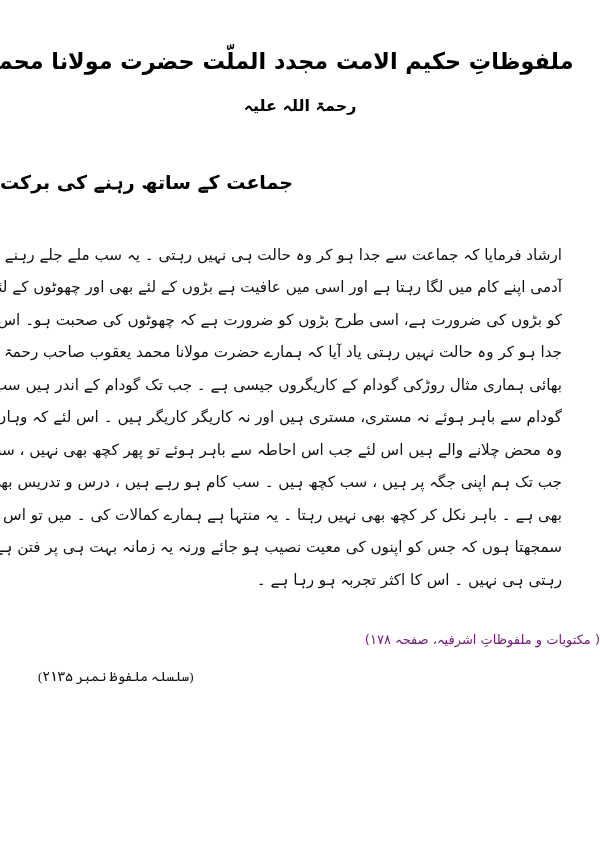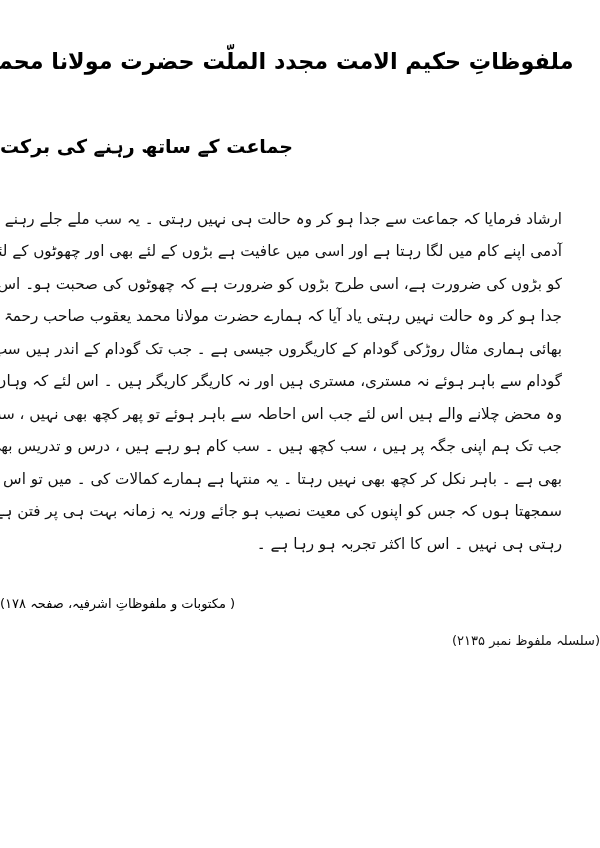--- a/index.html
+++ b/index.html
@@ -75,44 +75,46 @@
     text-align: right;
     text-align-last: right;
   }
   .body-line.first-line {
     text-indent: 0;
   }
 
   
   .citation-source {
     margin-top: 36px;
-    text-align: left;
+    text-align: right;
     font-size: 13px;
-    color: #000000;
+    color: #701a75;
   }
   .citation-serial {
     margin-top: 22px;
-    text-align: right;
+    text-align: left;
     padding-left: 0;
-    padding-right: 0;
+    padding-right: 12px;
     font-size: 13px;
     color: #111111;
+    font-family: Liberation Serif, serif;
   }
   .citation-serial-inner {
     display: inline-block;
     margin-left: 38px;
   }
 </style>
 </head>
 <body>
 
 <div class="page">
 
   <div class="title-block">
     <div class="doc-title">ملفوظاتِ حکیم الامت مجدد الملّت حضرت مولانا محمد اشرف علی تھانوی</div>
+    <div class="doc-title-honorific">رحمۃ اللہ علیہ</div>
   </div>
 
   <div class="section-heading">جماعت کے ساتھ رہنے کی برکت</div>
 
   <div class="body-block">
     <div class="body-line first-line">ارشاد فرمایا کہ جماعت سے جدا ہو کر وہ حالت ہی نہیں رہتی ۔ یہ سب ملے جلے رہنے کی برکت ہوتی ہے کہ</div>
     <div class="body-line">آدمی اپنے کام میں لگا رہتا ہے اور اسی میں عافیت ہے بڑوں کے لئے بھی اور چھوٹوں کے لئے بھی ۔ جیسے چھوٹوں</div>
     <div class="body-line">کو بڑوں کی ضرورت ہے، اسی طرح بڑوں کو ضرورت ہے کہ چھوٹوں کی صحبت ہو۔ اس بات پر کہ اپنی جماعت سے</div>
     <div class="body-line">جدا ہو کر وہ حالت نہیں رہتی یاد آیا کہ ہمارے حضرت مولانا محمد یعقوب صاحب رحمۃ اللہ علیہ فرمایا کرتے تھے کہ</div>
     <div class="body-line">بھائی ہماری مثال روڑکی گودام کے کاریگروں جیسی ہے ۔ جب تک گودام کے اندر ہیں سب کچھ ہیں اور جہاں</div>

